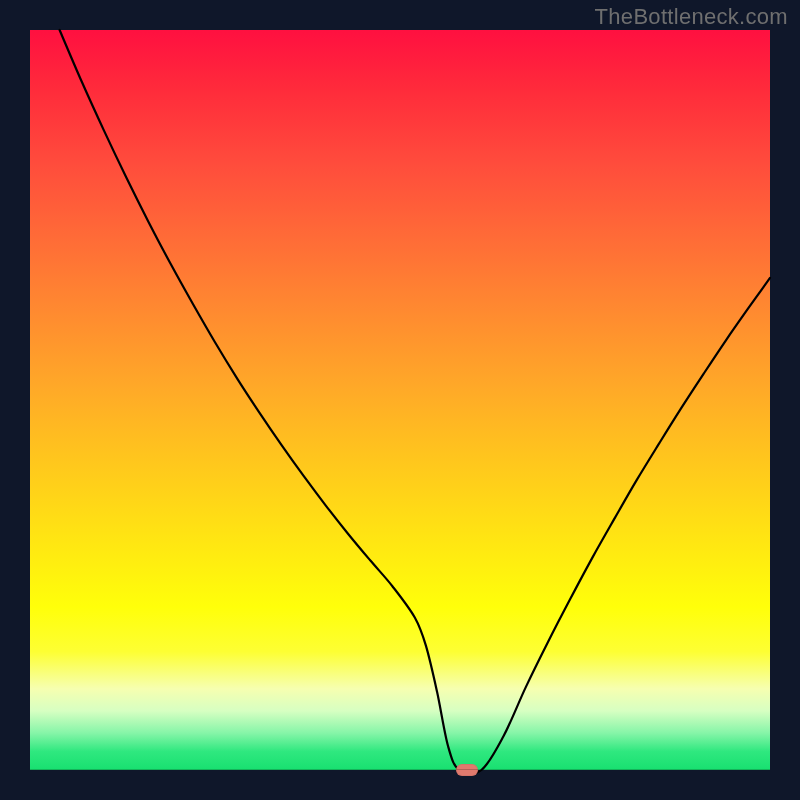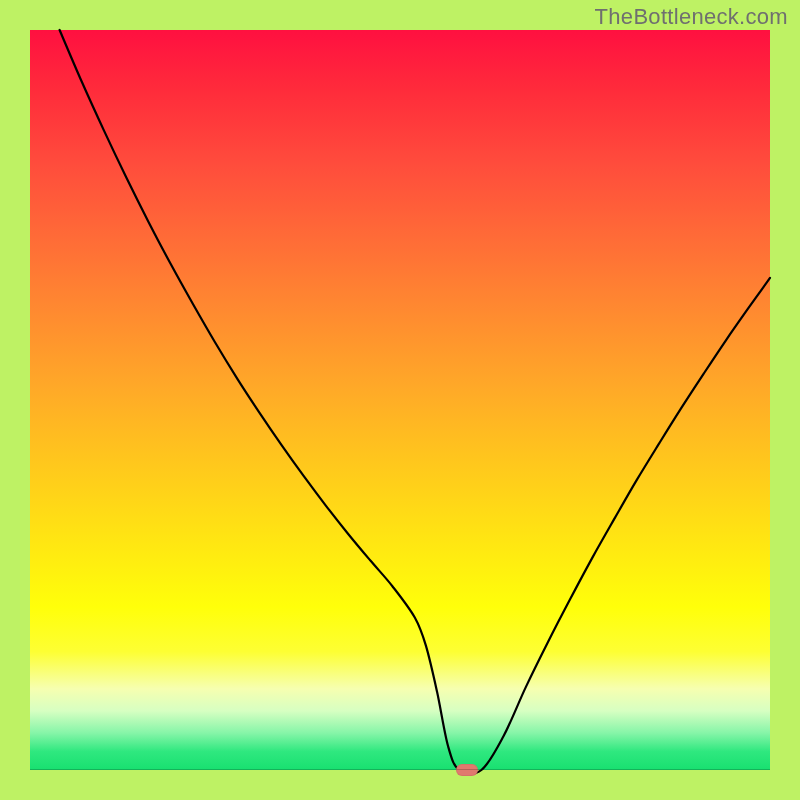--- a/index.html
+++ b/index.html
@@ -8,21 +8,21 @@
     width: 800px;
     height: 800px;
     background: #000;
     font-family: Arial, Helvetica, sans-serif;
     overflow: hidden;
   }
   .stage {
     position: relative;
     width: 800px;
     height: 800px;
-    background: #bef264;
+    background: #0f172a;
   }
   .plot-area {
     position: absolute;
     left: 30px;
     top: 30px;
     width: 740px;
     height: 740px;
     
     background: linear-gradient(to bottom,
       #ff1040 0%,

